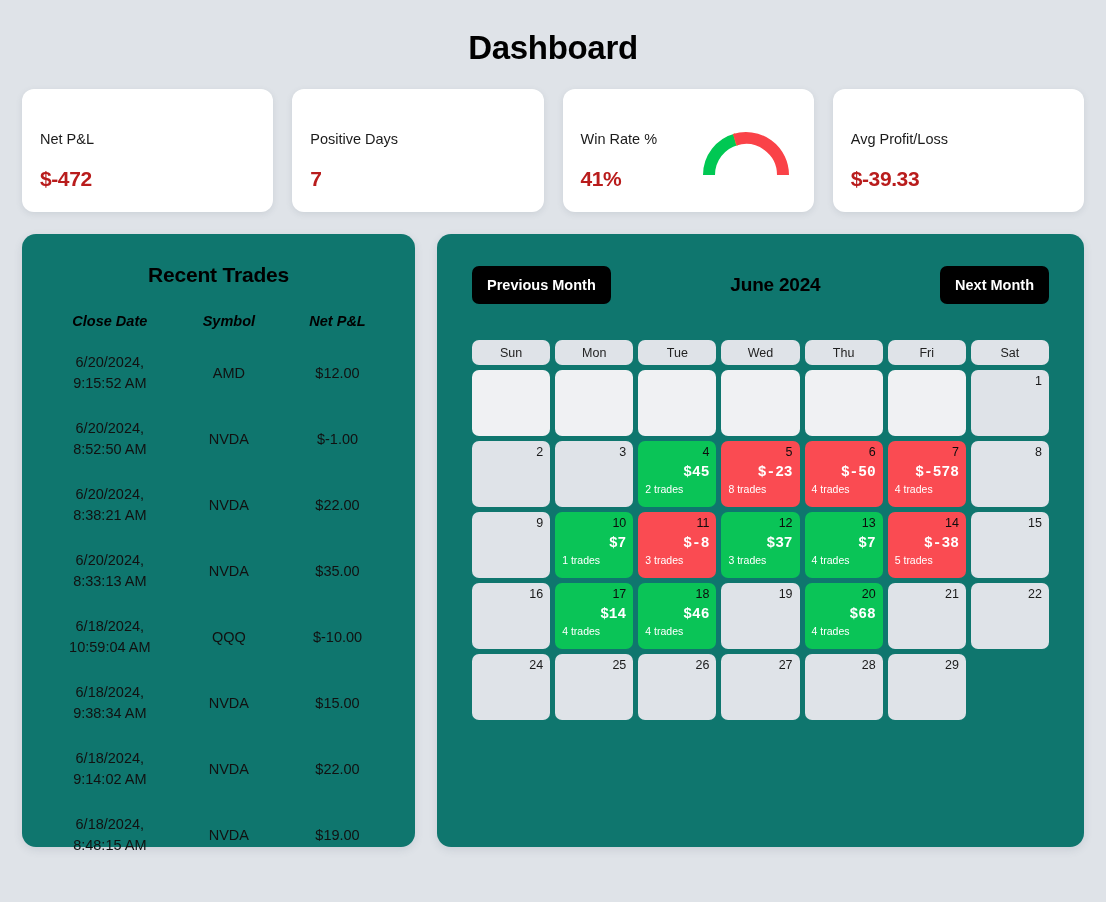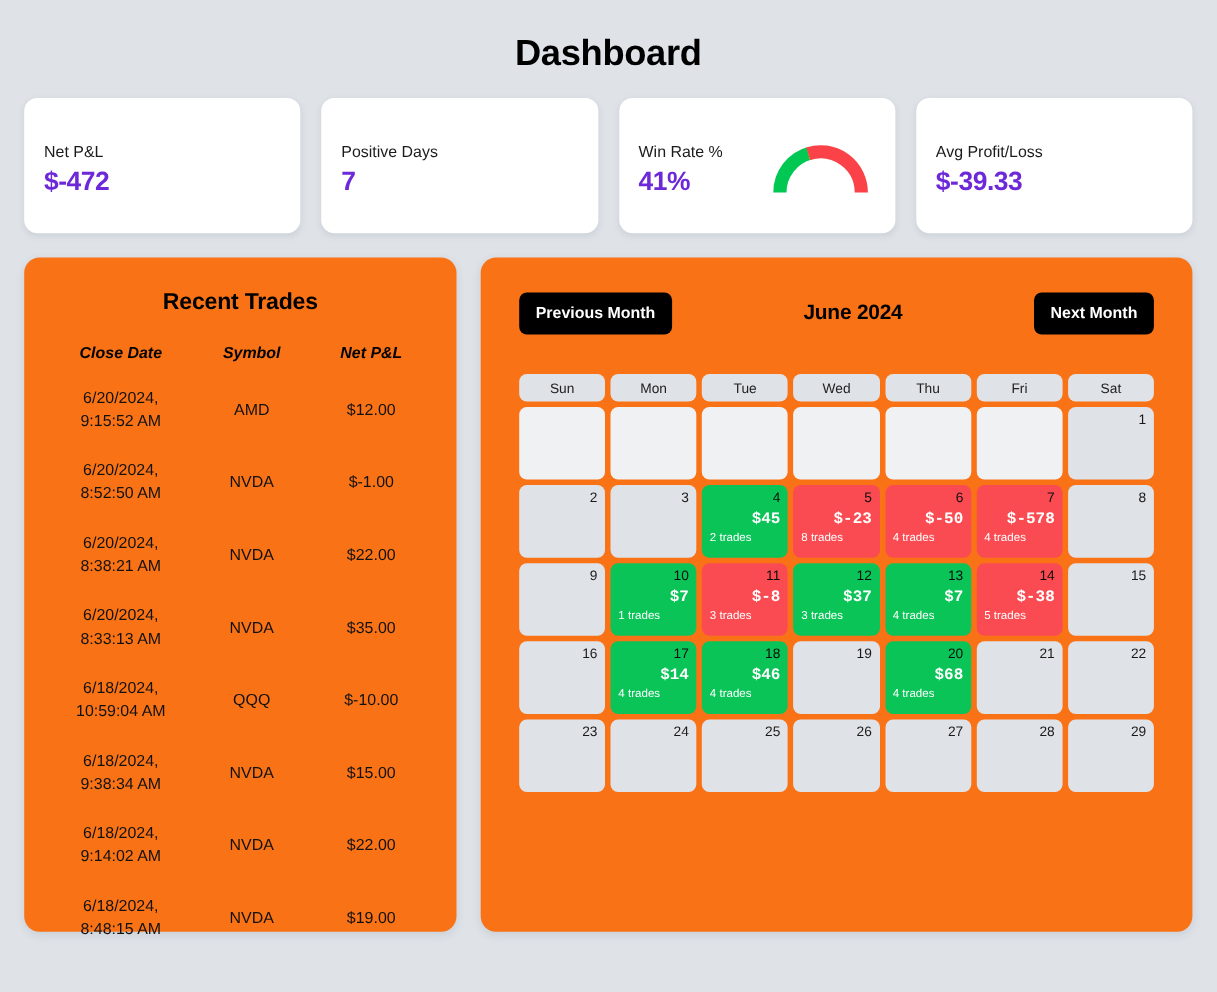--- a/index.html
+++ b/index.html
@@ -49,46 +49,46 @@
     align-items: flex-start;
   }
   .stat-texts { display: flex; flex-direction: column; }
   .stat-label {
     font-size: 14.5px;
     color: #1b1b1b;
     line-height: 19px;
     font-weight: normal;
   }
   .stat-value {
-    font-size: 24px;
-    font-weight: bold;
-    color: #6d28d9;
+    font-size: 21px;
+    font-weight: bold;
+    color: #b91c1c;
     line-height: 31px;
-    margin-top: 1px;
+    margin-top: 14px;
     letter-spacing: -0.4px;
   }
   .gauge-wrap {
     position: absolute;
     right: 18px;
     top: 30px;
     width: 100px;
     height: 64px;
   }
   .gauge-wrap svg { display: block; }
 
   
   .panels-row {
     display: flex;
     gap: 22px;
     padding: 22px 22px 0 22px;
     align-items: flex-start;
   }
 
   .panel {
-    background: #f97316;
+    background: #0f766e;
     border-radius: 14px;
     box-shadow: 0 3px 8px rgba(80, 90, 110, 0.14);
   }
 
   .panel-trades {
     width: 393px;
     height: 613px;
     padding: 28px 24px 0 24px;
   }
   .panel-calendar {
@@ -422,23 +422,20 @@
             <div class="pnl">$68</div>
             <div class="trades-count">4 trades</div>
           </div>
           <div class="cell ">
             <div class="daynum">21</div>
           </div>
           <div class="cell ">
             <div class="daynum">22</div>
           </div>
           <div class="cell ">
-            <div class="daynum">23</div>
-          </div>
-          <div class="cell ">
             <div class="daynum">24</div>
           </div>
           <div class="cell ">
             <div class="daynum">25</div>
           </div>
           <div class="cell ">
             <div class="daynum">26</div>
           </div>
           <div class="cell ">
             <div class="daynum">27</div>

